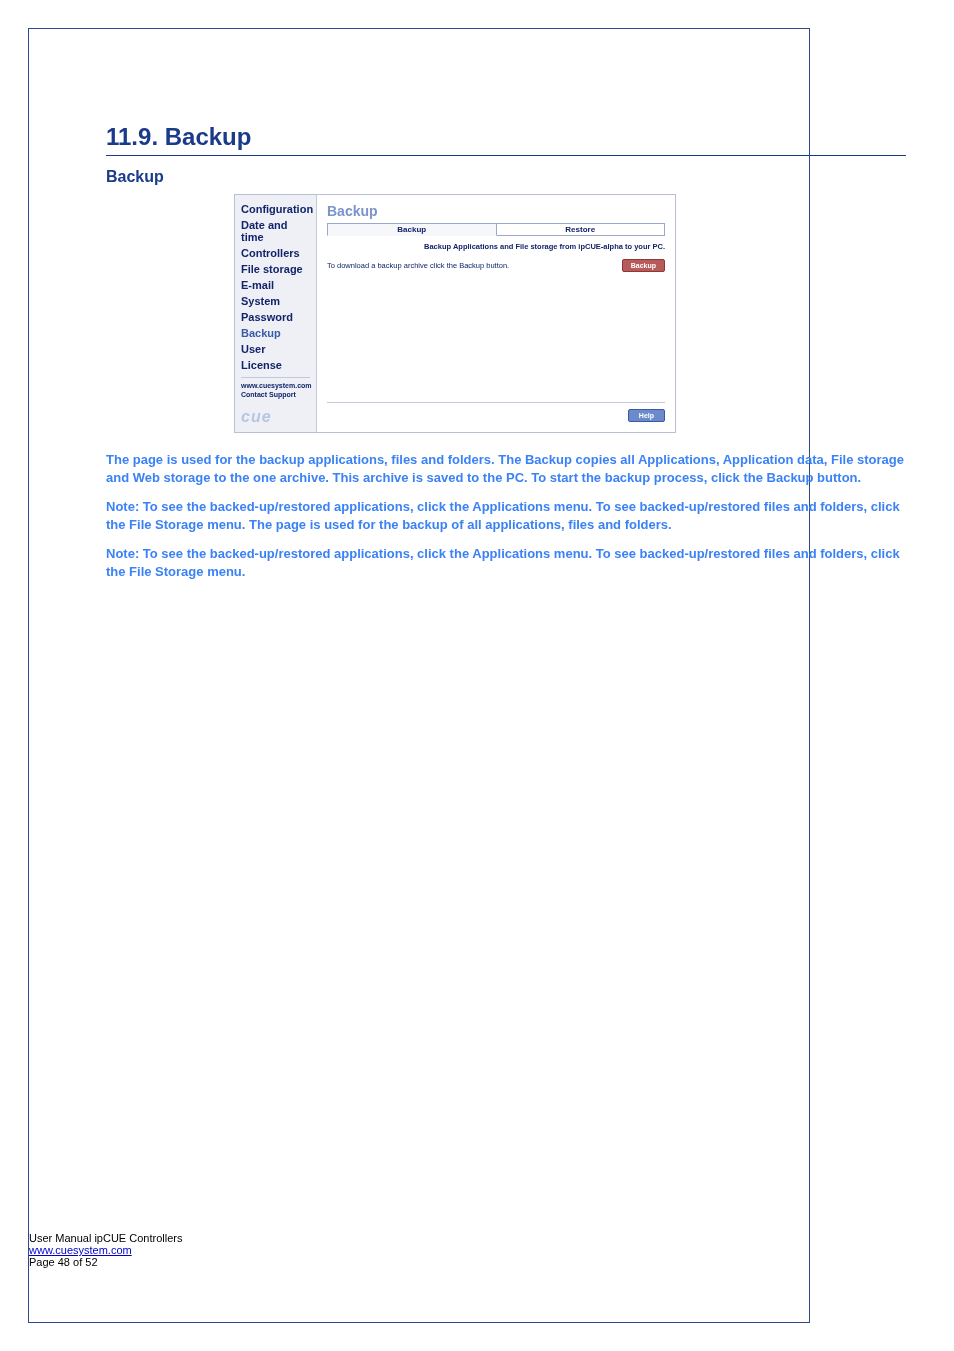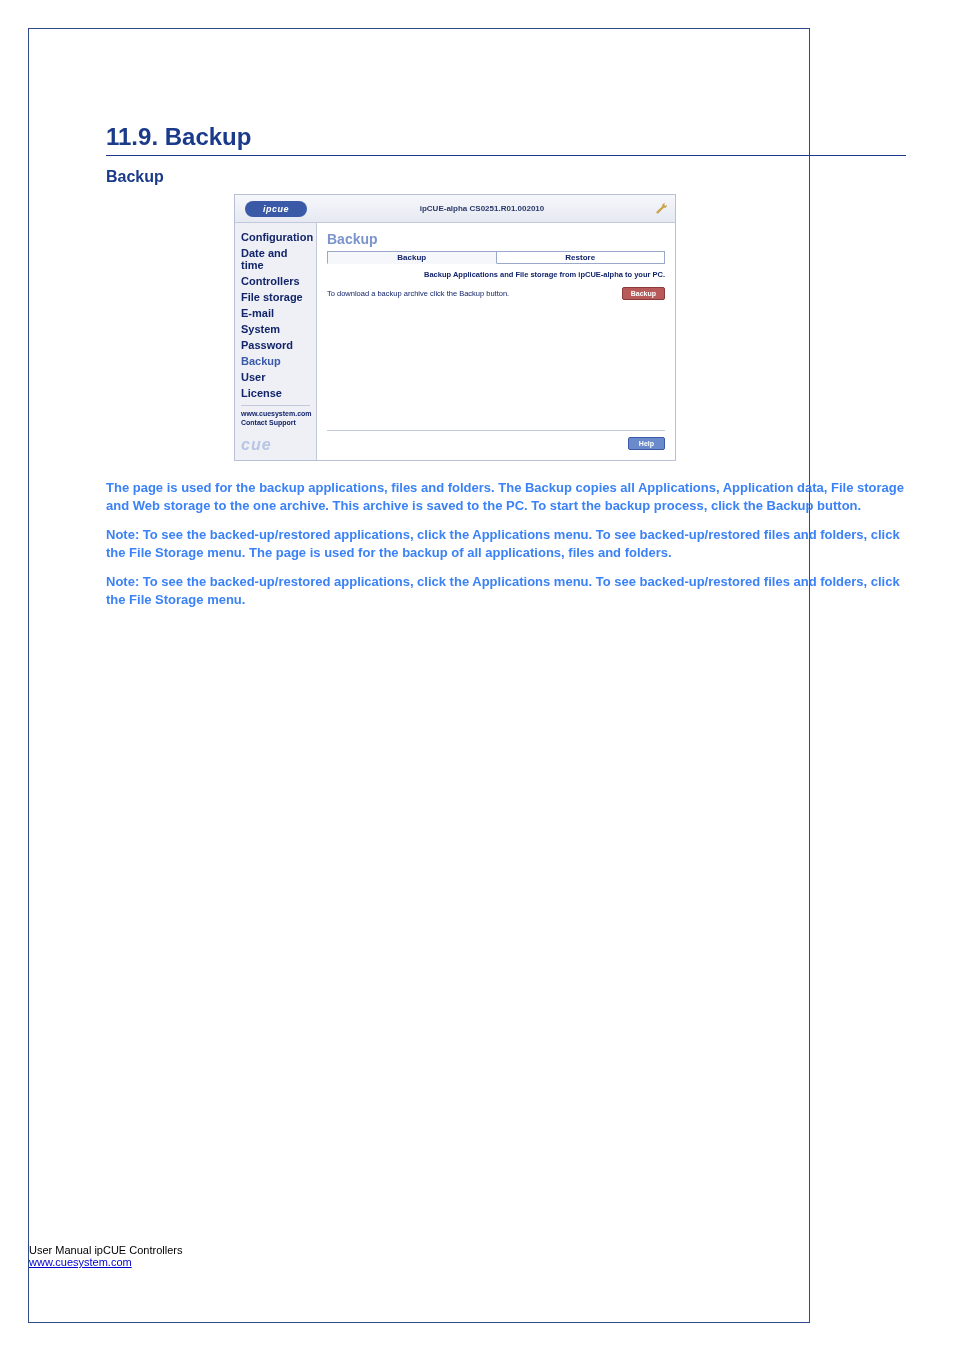--- a/index.html
+++ b/index.html
@@ -46,31 +46,20 @@
 <div class="page-frame">
 
   <div class="content">
 
     <h1 class="section-heading">11.9.   Backup</h1>
 
     <h2 class="subheading">Backup</h2>
 
     <div class="screenshot-wrap">
       <div class="shot">
-        <div class="shot-header">
-          <div class="shot-logo">
-            <div class="shot-logo-badge">ipcue</div>
-          </div>
-          <div class="shot-title">ipCUE-alpha   CS0251.R01.002010</div>
-          <div class="shot-tool">
-            <svg class="wrench" viewBox="0 0 24 24">
-                <path fill="#c9a24a" d="M22 6c0 2.2-1.8 4-4 4-.4 0-.8-.1-1.1-.2L7.5 19.2c-.8.8-2 .8-2.8 0s-.8-2 0-2.8L14.2 7.1C14.1 6.8 14 6.4 14 6c0-2.2 1.8-4 4-4 .5 0 1 .1 1.4.3l-2.1 2.1 2.3 2.3 2.1-2.1c.2.4.3.9.3 1.4z"></path>
-              </svg>
-          </div>
-        </div>
         <div class="shot-body">
           <div class="shot-side">
             <div class="side-item">Configuration</div>
             <div class="side-item">Date and time</div>
             <div class="side-item">Controllers</div>
             <div class="side-item">File storage</div>
             <div class="side-item">E-mail</div>
             <div class="side-item">System</div>
             <div class="side-item">Password</div>
             <div class="side-item active">Backup</div>
@@ -102,15 +91,16 @@
 
     <p class="para">The page is used for the backup applications, files and folders. The Backup copies all Applications, Application data, File storage and Web storage to the one archive. This archive is saved to the PC. To start the backup process, click the Backup button.</p>
     <p class="para">Note: To see the backed-up/restored applications, click the Applications menu. To see backed-up/restored files and folders, click the File Storage menu. The page is used for the backup of all applications, files and folders.</p>
     <p class="para">Note: To see the backed-up/restored applications, click the Applications menu. To see backed-up/restored files and folders, click the File Storage menu.</p>
 
   </div>
 
   <div class="footer">
     <div>User Manual ipCUE Controllers</div>
     <a href="#">www.cuesystem.com</a>
+    <div>Page 48 of 52</div>
   </div>
 
 </div>
 
 </body></html>

